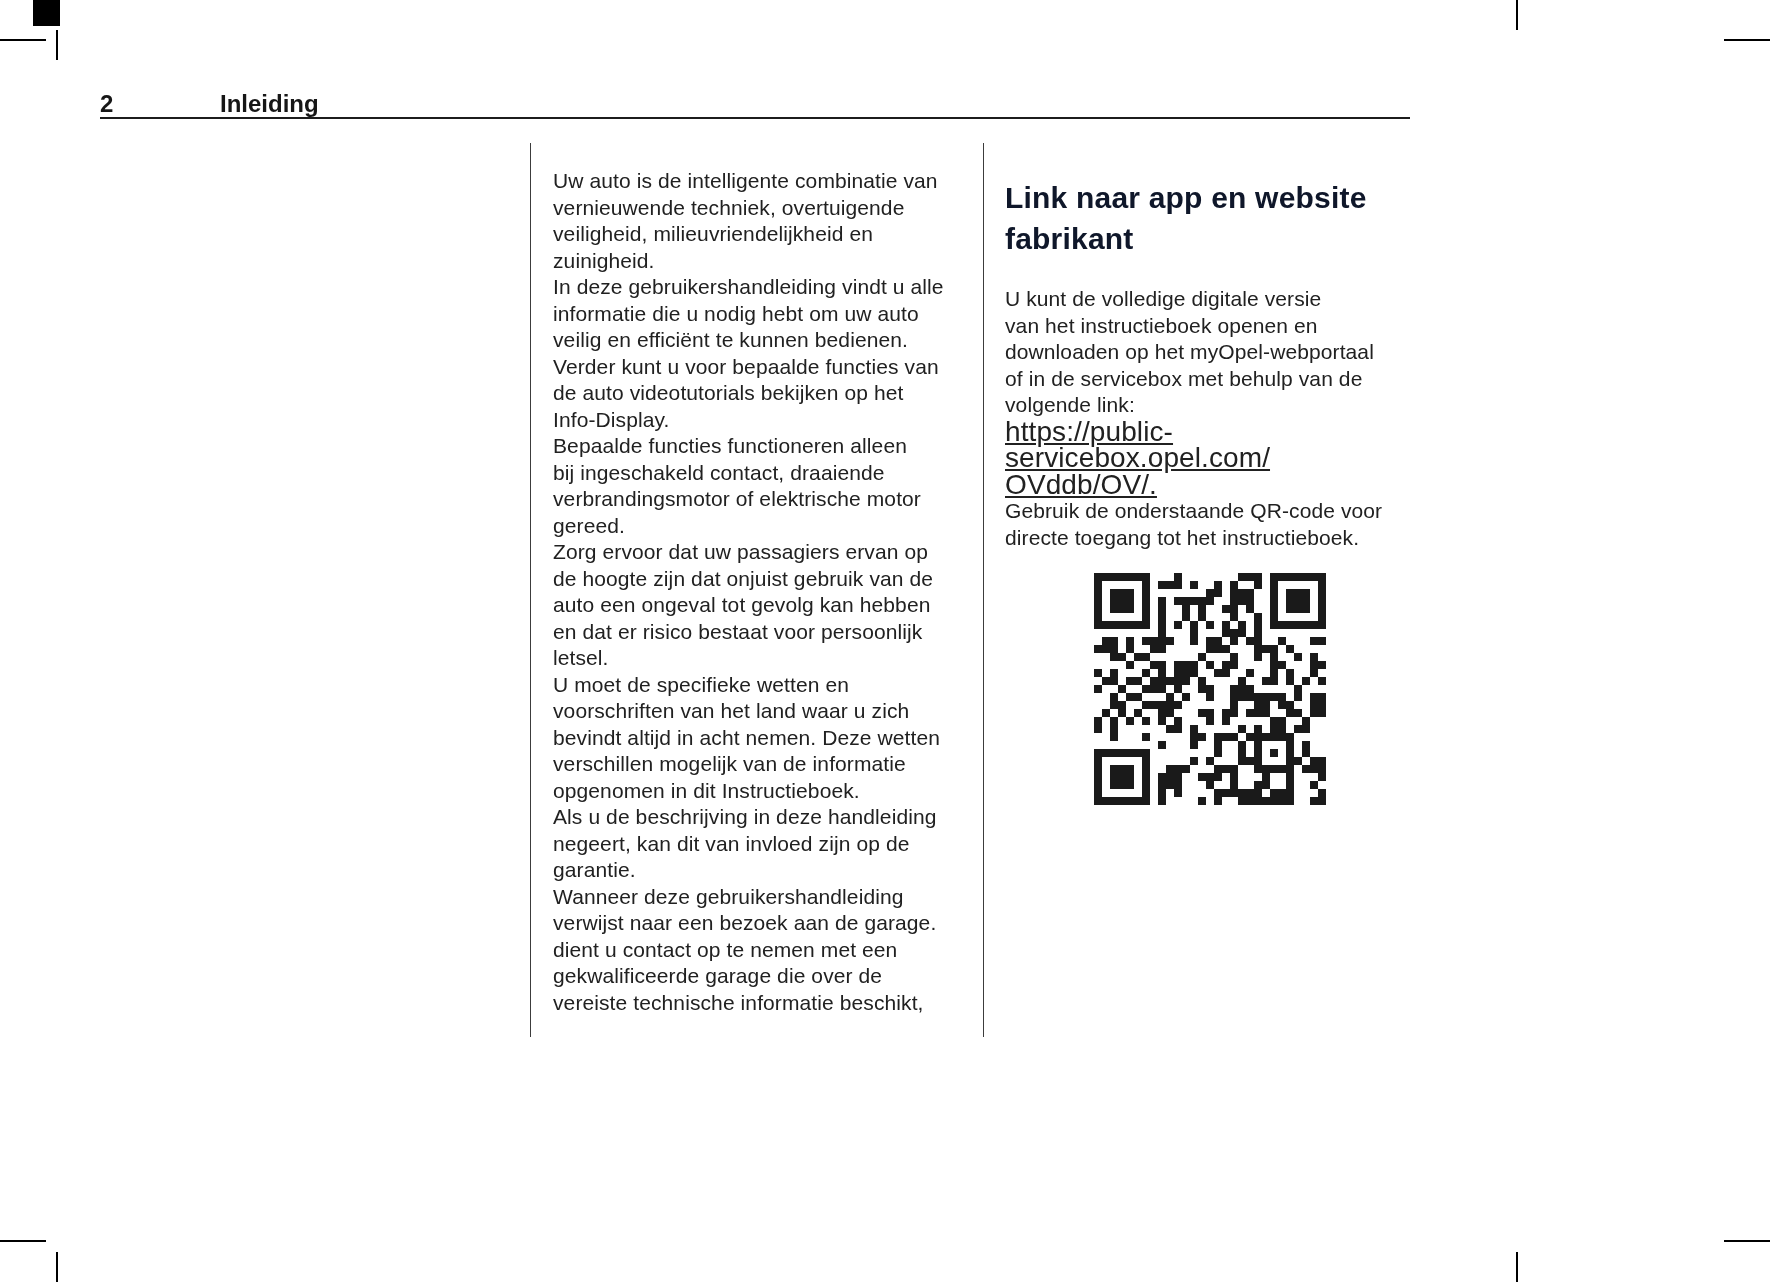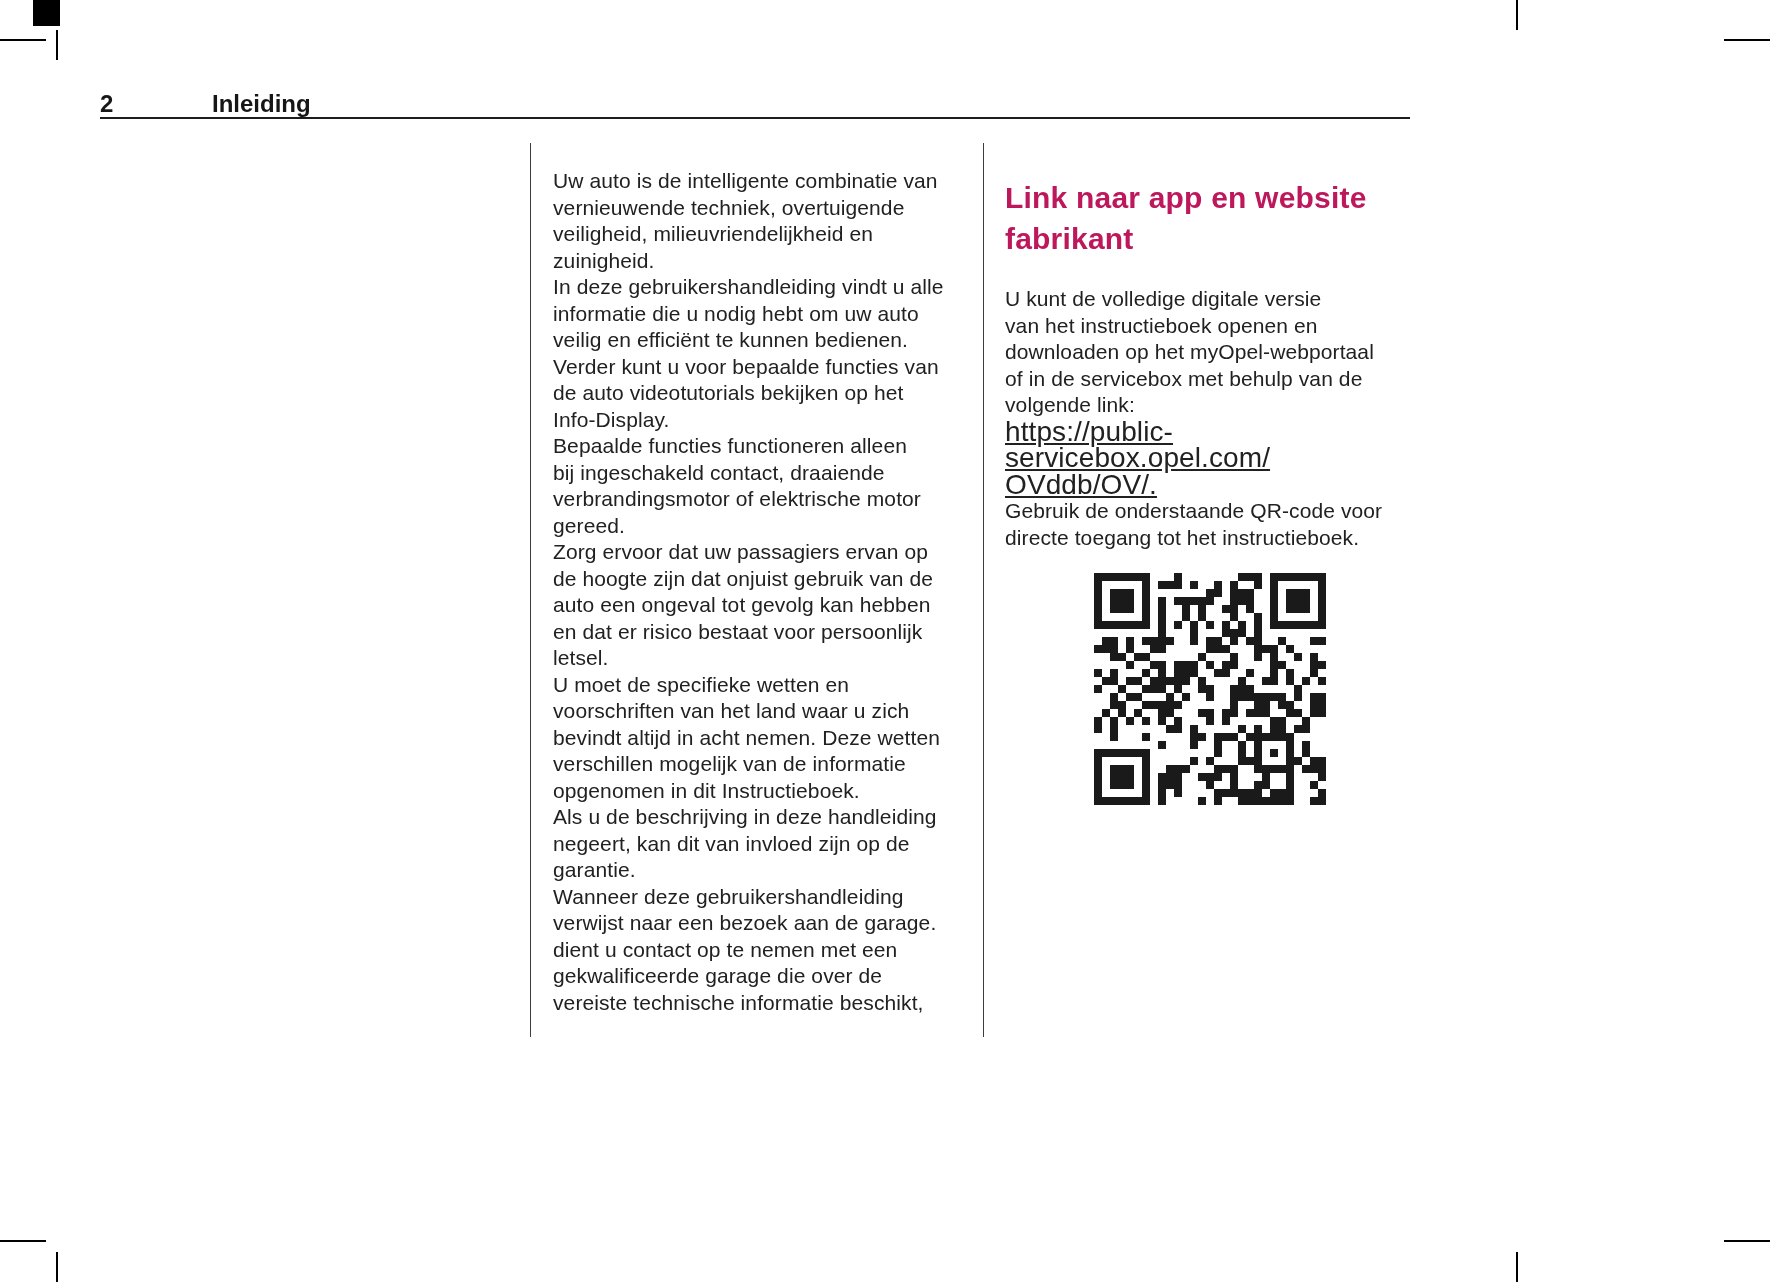--- a/index.html
+++ b/index.html
@@ -8,40 +8,40 @@
   .page { position:relative; width:1770px; height:1282px; background:#ffffff;
     overflow:hidden; color:#212121; }
 
   
   .mark { position:absolute; background:#000; }
 
   
   .header { position:absolute; top:90px; left:100px; width:500px; height:30px;
     font-size:24px; font-weight:bold; color:#161616; }
   .page-num { position:absolute; left:0; top:0; }
-  .chapter  { position:absolute; left:112px; top:0; white-space:nowrap; }
+  .chapter  { position:absolute; left:120px; top:0; white-space:nowrap; }
   .header-rule { position:absolute; top:117px; left:100px; width:1310px; height:2px;
     background:#1c1c1c; }
 
   
   .col-rule { position:absolute; top:143px; width:1px; height:894px; background:#3c3c3c; }
   .col-rule.left  { left:530px; }
   .col-rule.right { left:983px; }
 
   
   .col { position:absolute; }
   .col.middle { left:553px; top:168px; width:428px; }
   .col.right  { left:1005px; top:141px; width:410px; }
 
   .body-text { font-size:21px; line-height:26.5px; white-space:pre-line;
     color:#212121; letter-spacing:0.1px; }
   .signature { margin-top:13px; font-size:21px; line-height:26.5px; font-weight:bold;
     color:#161616; }
   .section-heading { margin-top:36px; font-size:30px; line-height:41px; font-weight:bold;
-    color:#be185d; white-space:pre-line; letter-spacing:0.2px; }
+    color:#0f172a; white-space:pre-line; letter-spacing:0.2px; }
   .after-heading { margin-top:27px; }
   .link { display:block; font-size:28px; line-height:26.5px; white-space:pre-line;
     text-decoration:underline; color:#212121; cursor:pointer; letter-spacing:0.1px; }
   .qr-wrap { width:232px; margin:22px auto 0; }
   .qr-wrap svg { display:block; }
 </style>
 </head>
 <body>
 
 <div class="page">

